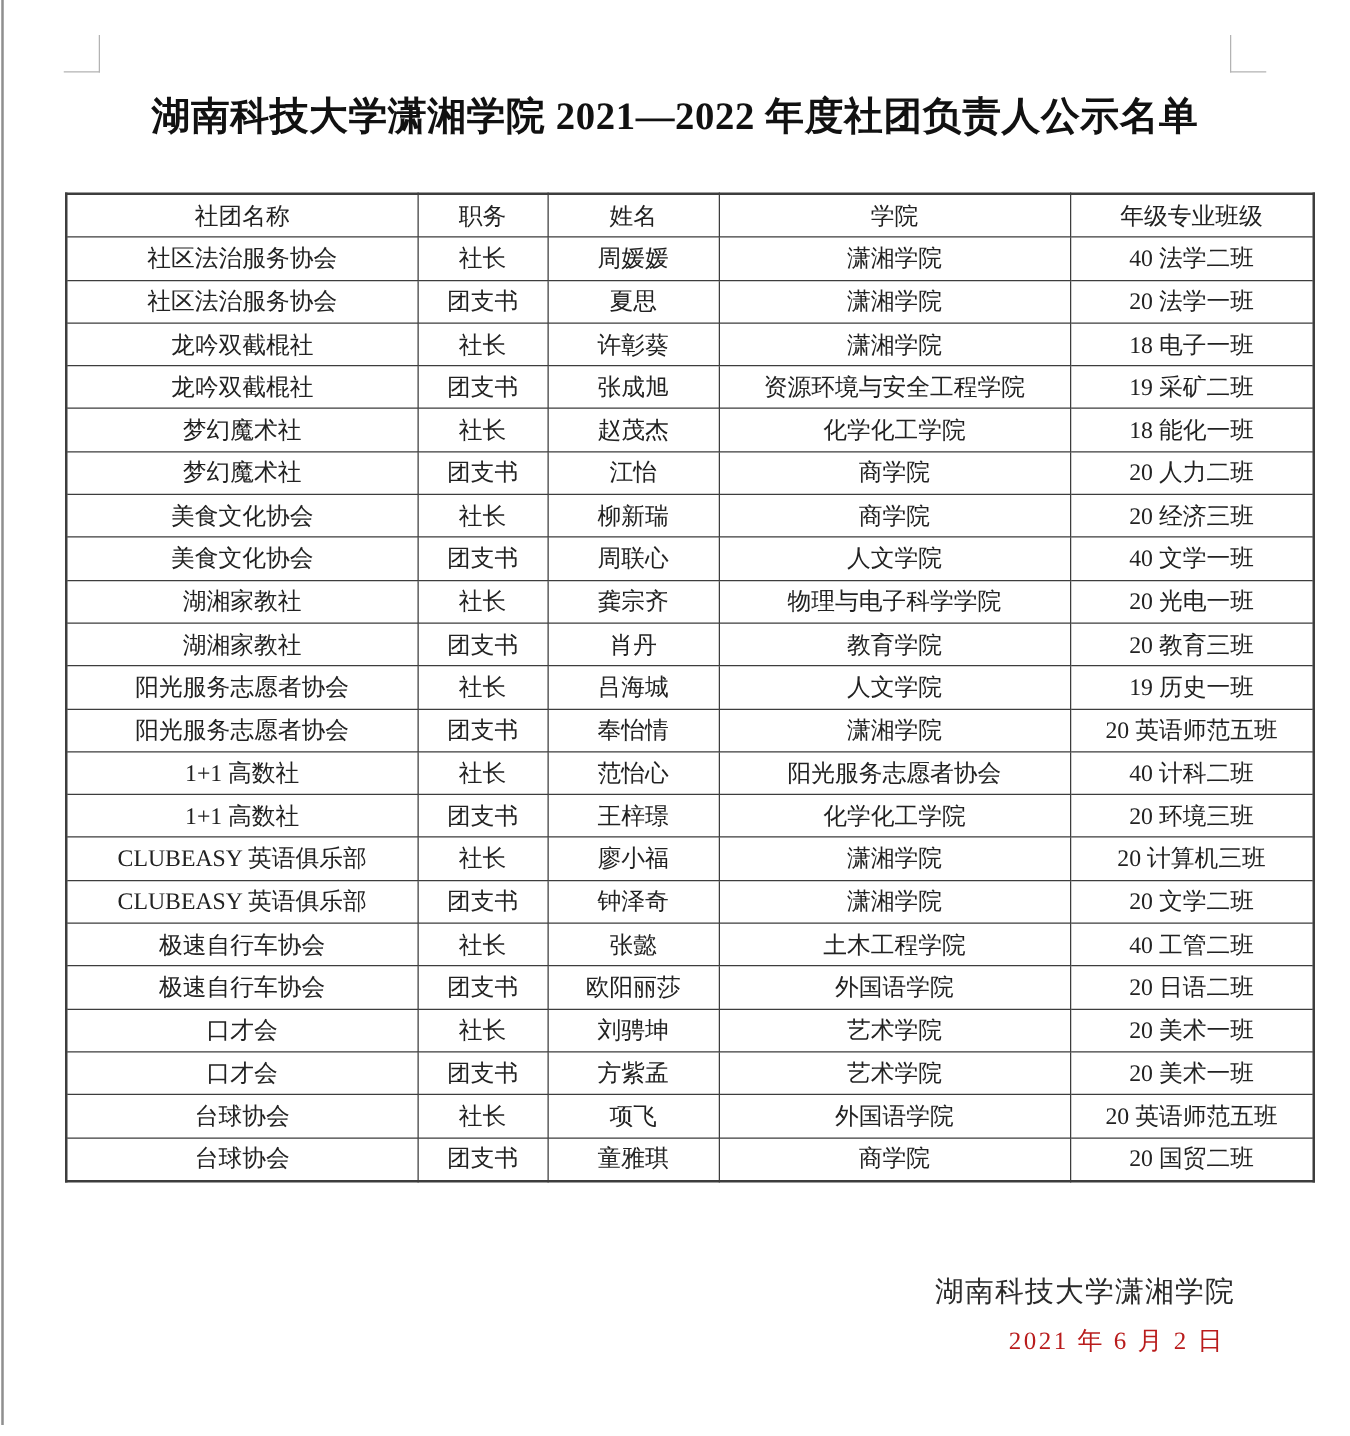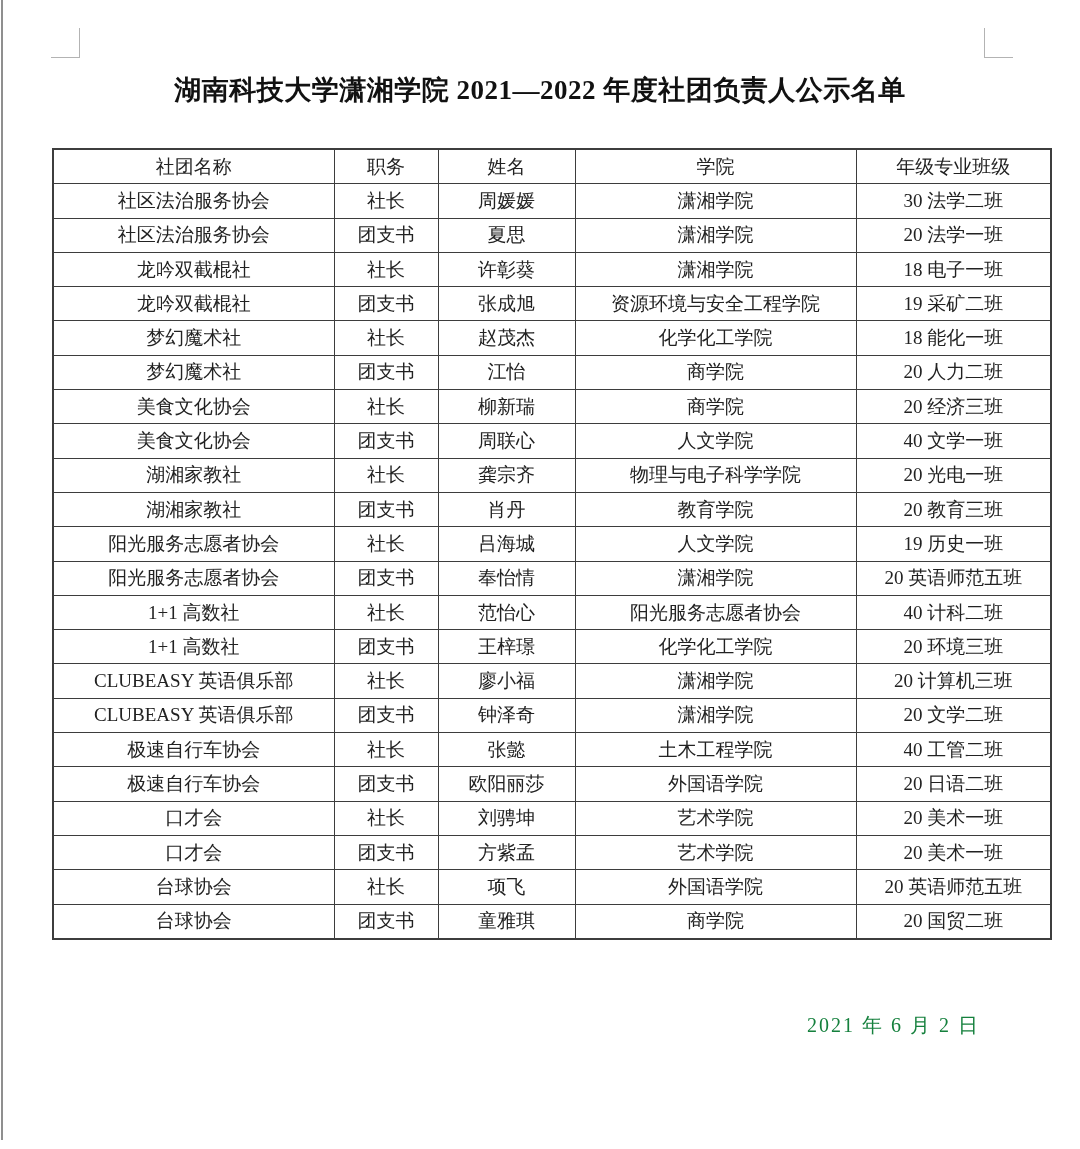--- a/index.html
+++ b/index.html
@@ -33,21 +33,21 @@
   }
   .crop-mark.tr {
     left: 984px;
     border-left: 1px solid #b3b3b3;
     border-bottom: 1px solid #b3b3b3;
   }
   .doc-title {
     margin: 0;
     padding-top: 72px;
     text-align: center;
-    font-size: 27px;
+    font-size: 31px;
     font-weight: 700;
     letter-spacing: 0.5px;
     color: #111111;
   }
   table.roster {
     border-collapse: collapse;
     table-layout: fixed;
     margin: 40px 0 0 52px;
     width: 998px;
     border: 2px solid #3d3d3d;
@@ -74,21 +74,21 @@
     font-size: 23px;
     letter-spacing: 1px;
     color: #2a2a2a;
   }
   .doc-footer .date {
     text-align: right;
     padding-right: 100px;
     font-size: 20px;
     letter-spacing: 2px;
     margin-top: 10px;
-    color: #15803d;
+    color: #b91c1c;
   }
 </style>
 </head>
 <body>
 
 <div class="page-edge-line"></div>
 <div class="crop-mark tl"></div>
 <div class="crop-mark tr"></div>
 
 <h1 class="doc-title">湖南科技大学潇湘学院 2021—2022 年度社团负责人公示名单</h1>
@@ -109,21 +109,21 @@
         <th>学院</th>
         <th>年级专业班级</th>
       </tr>
   </thead>
   <tbody>
       <tr>
         <td>社区法治服务协会</td>
         <td>社长</td>
         <td>周媛媛</td>
         <td>潇湘学院</td>
-        <td>30 法学二班</td>
+        <td>40 法学二班</td>
       </tr>
       <tr>
         <td>社区法治服务协会</td>
         <td>团支书</td>
         <td>夏思</td>
         <td>潇湘学院</td>
         <td>20 法学一班</td>
       </tr>
       <tr>
         <td>龙吟双截棍社</td>
@@ -262,14 +262,15 @@
         <td>台球协会</td>
         <td>团支书</td>
         <td>童雅琪</td>
         <td>商学院</td>
         <td>20 国贸二班</td>
       </tr>
     </tbody>
 </table>
 
 <div class="doc-footer">
+  <div class="sig">湖南科技大学潇湘学院</div>
   <div class="date">2021 年 6 月 2 日</div>
 </div>
 
 </body></html>

